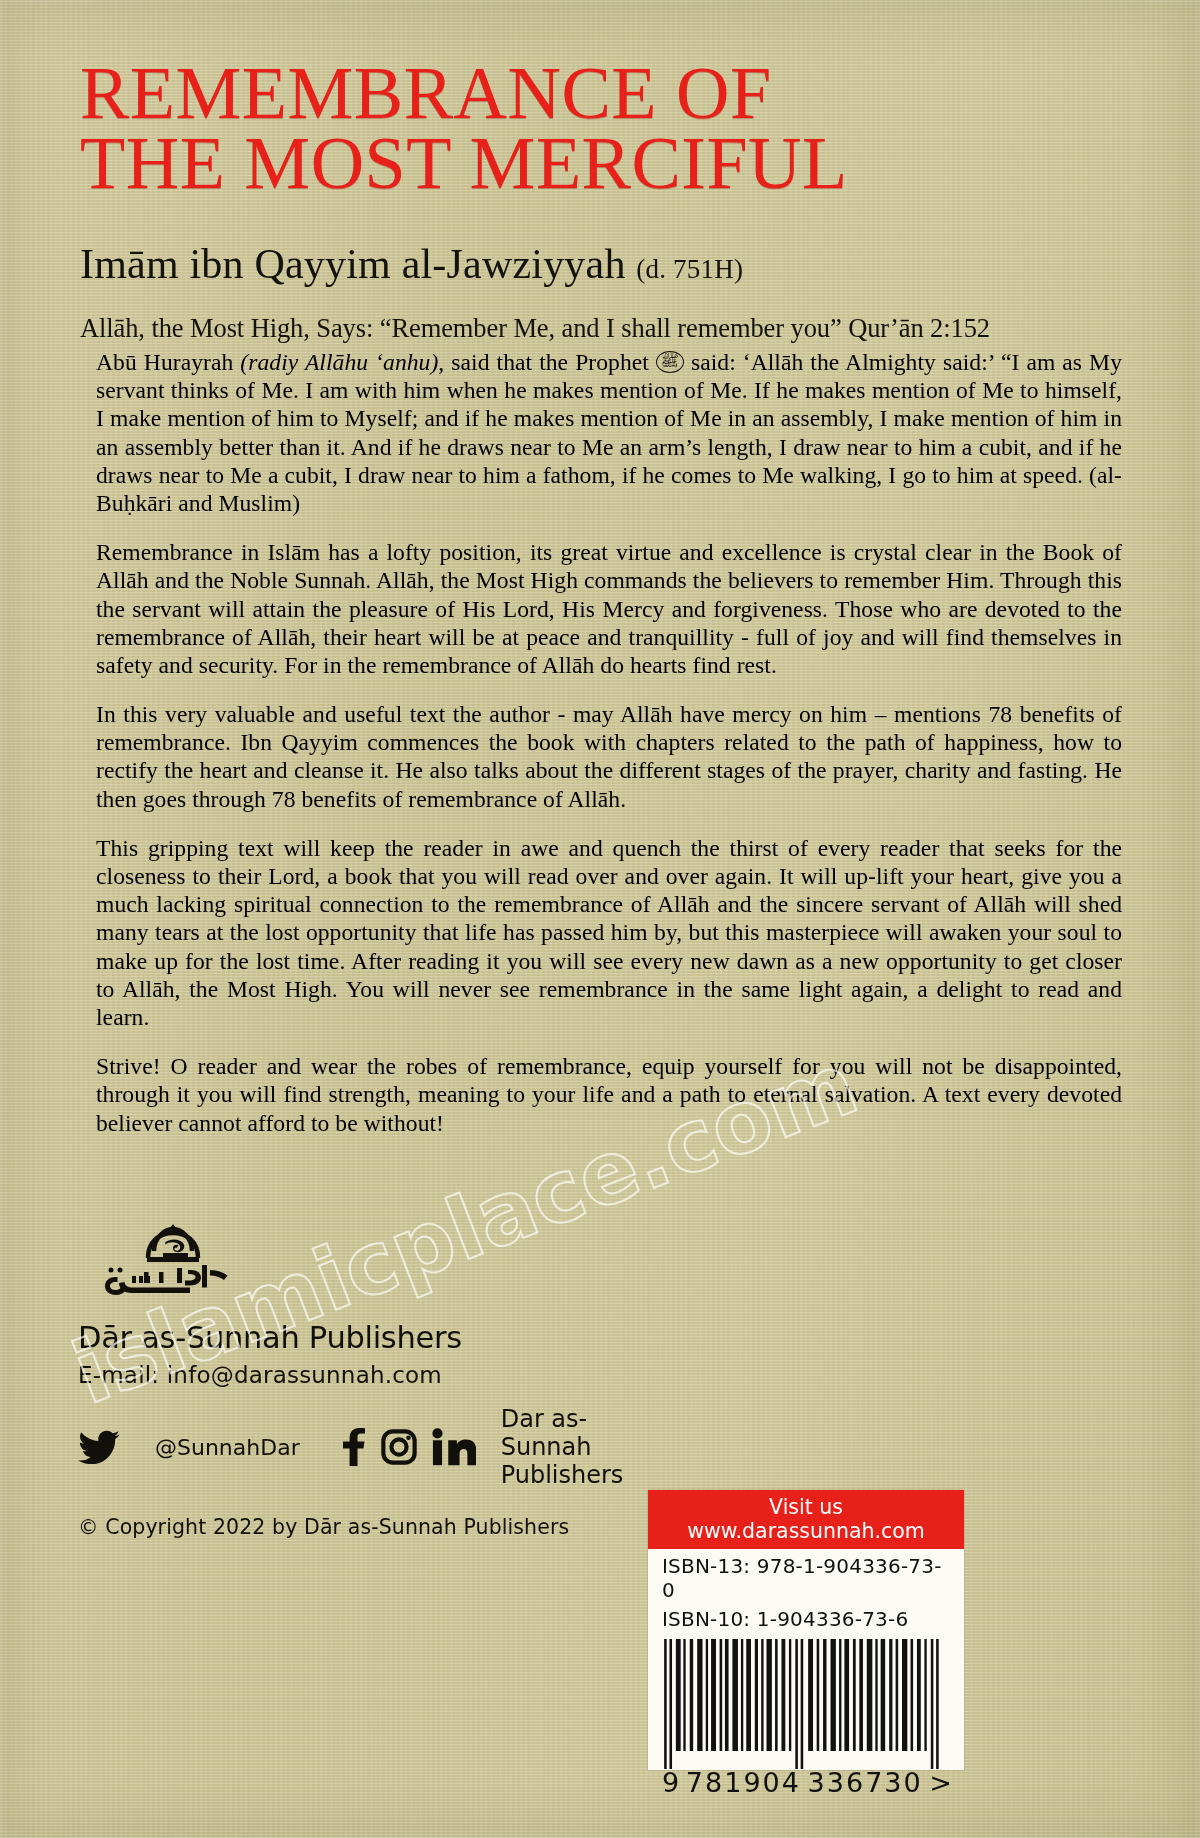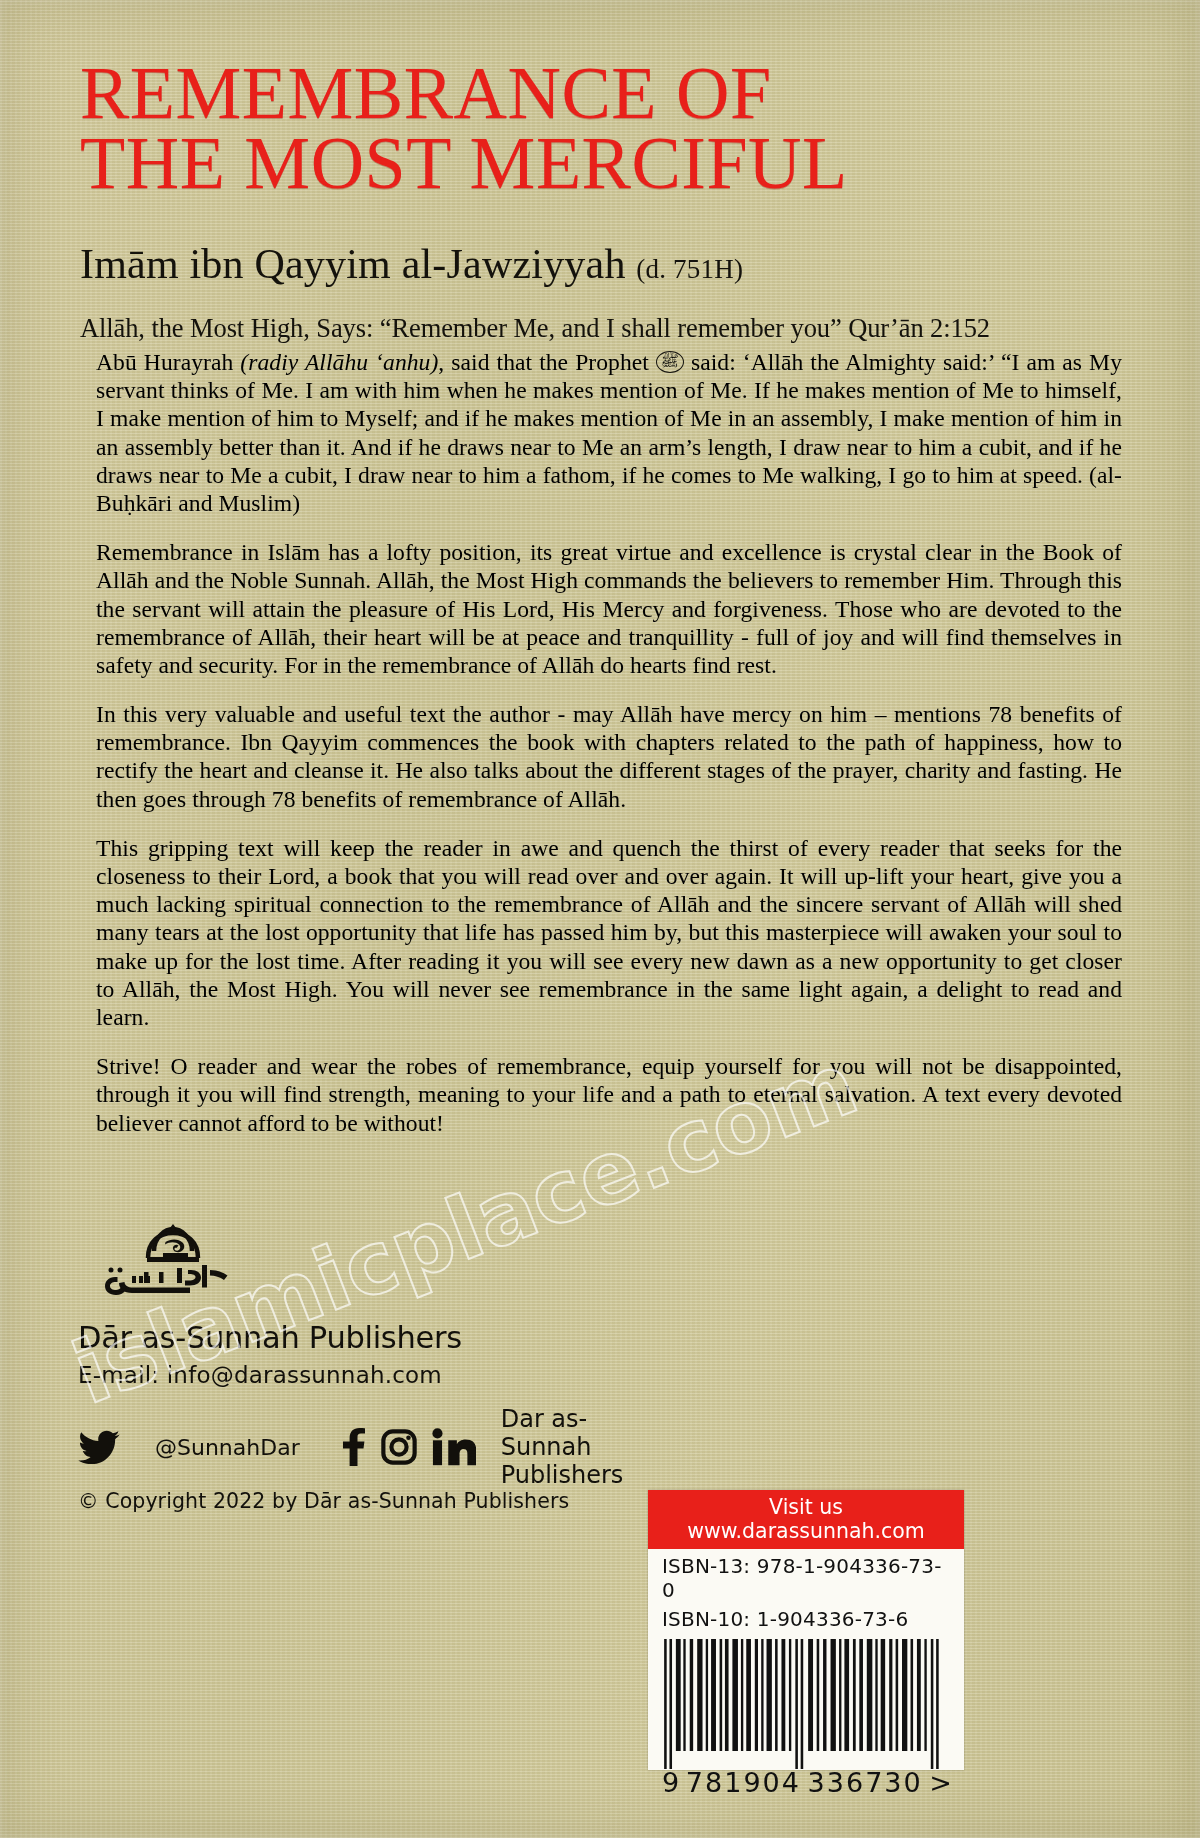--- a/index.html
+++ b/index.html
@@ -89,21 +89,21 @@
     font-family:"DejaVu Sans", sans-serif;
     font-size:22px;color:#12100b;margin-left:18px;margin-right:40px;
   }
   .social .ic{display:inline-flex;align-items:center;margin-right:15px;}
   .social .brandname{
     font-family:"DejaVu Sans", sans-serif;
     font-size:24px;color:#12100b;margin-left:10px;
   }
   .copyright{
     font-family:"DejaVu Sans", sans-serif;
-    font-size:20.5px;color:#12100b;letter-spacing:.1px;
+    font-size:20.5px;color:#12100b;margin-top:26px;letter-spacing:.1px;
   }
 
   
   .isbnbox{
     position:absolute;left:648px;top:1490px;width:316px;height:280px;
     background:#fbfaf4;
     box-shadow:0 0 2px rgba(0,0,0,.25);
   }
   .visit{
     background:#e8201a;color:#ffffff;

